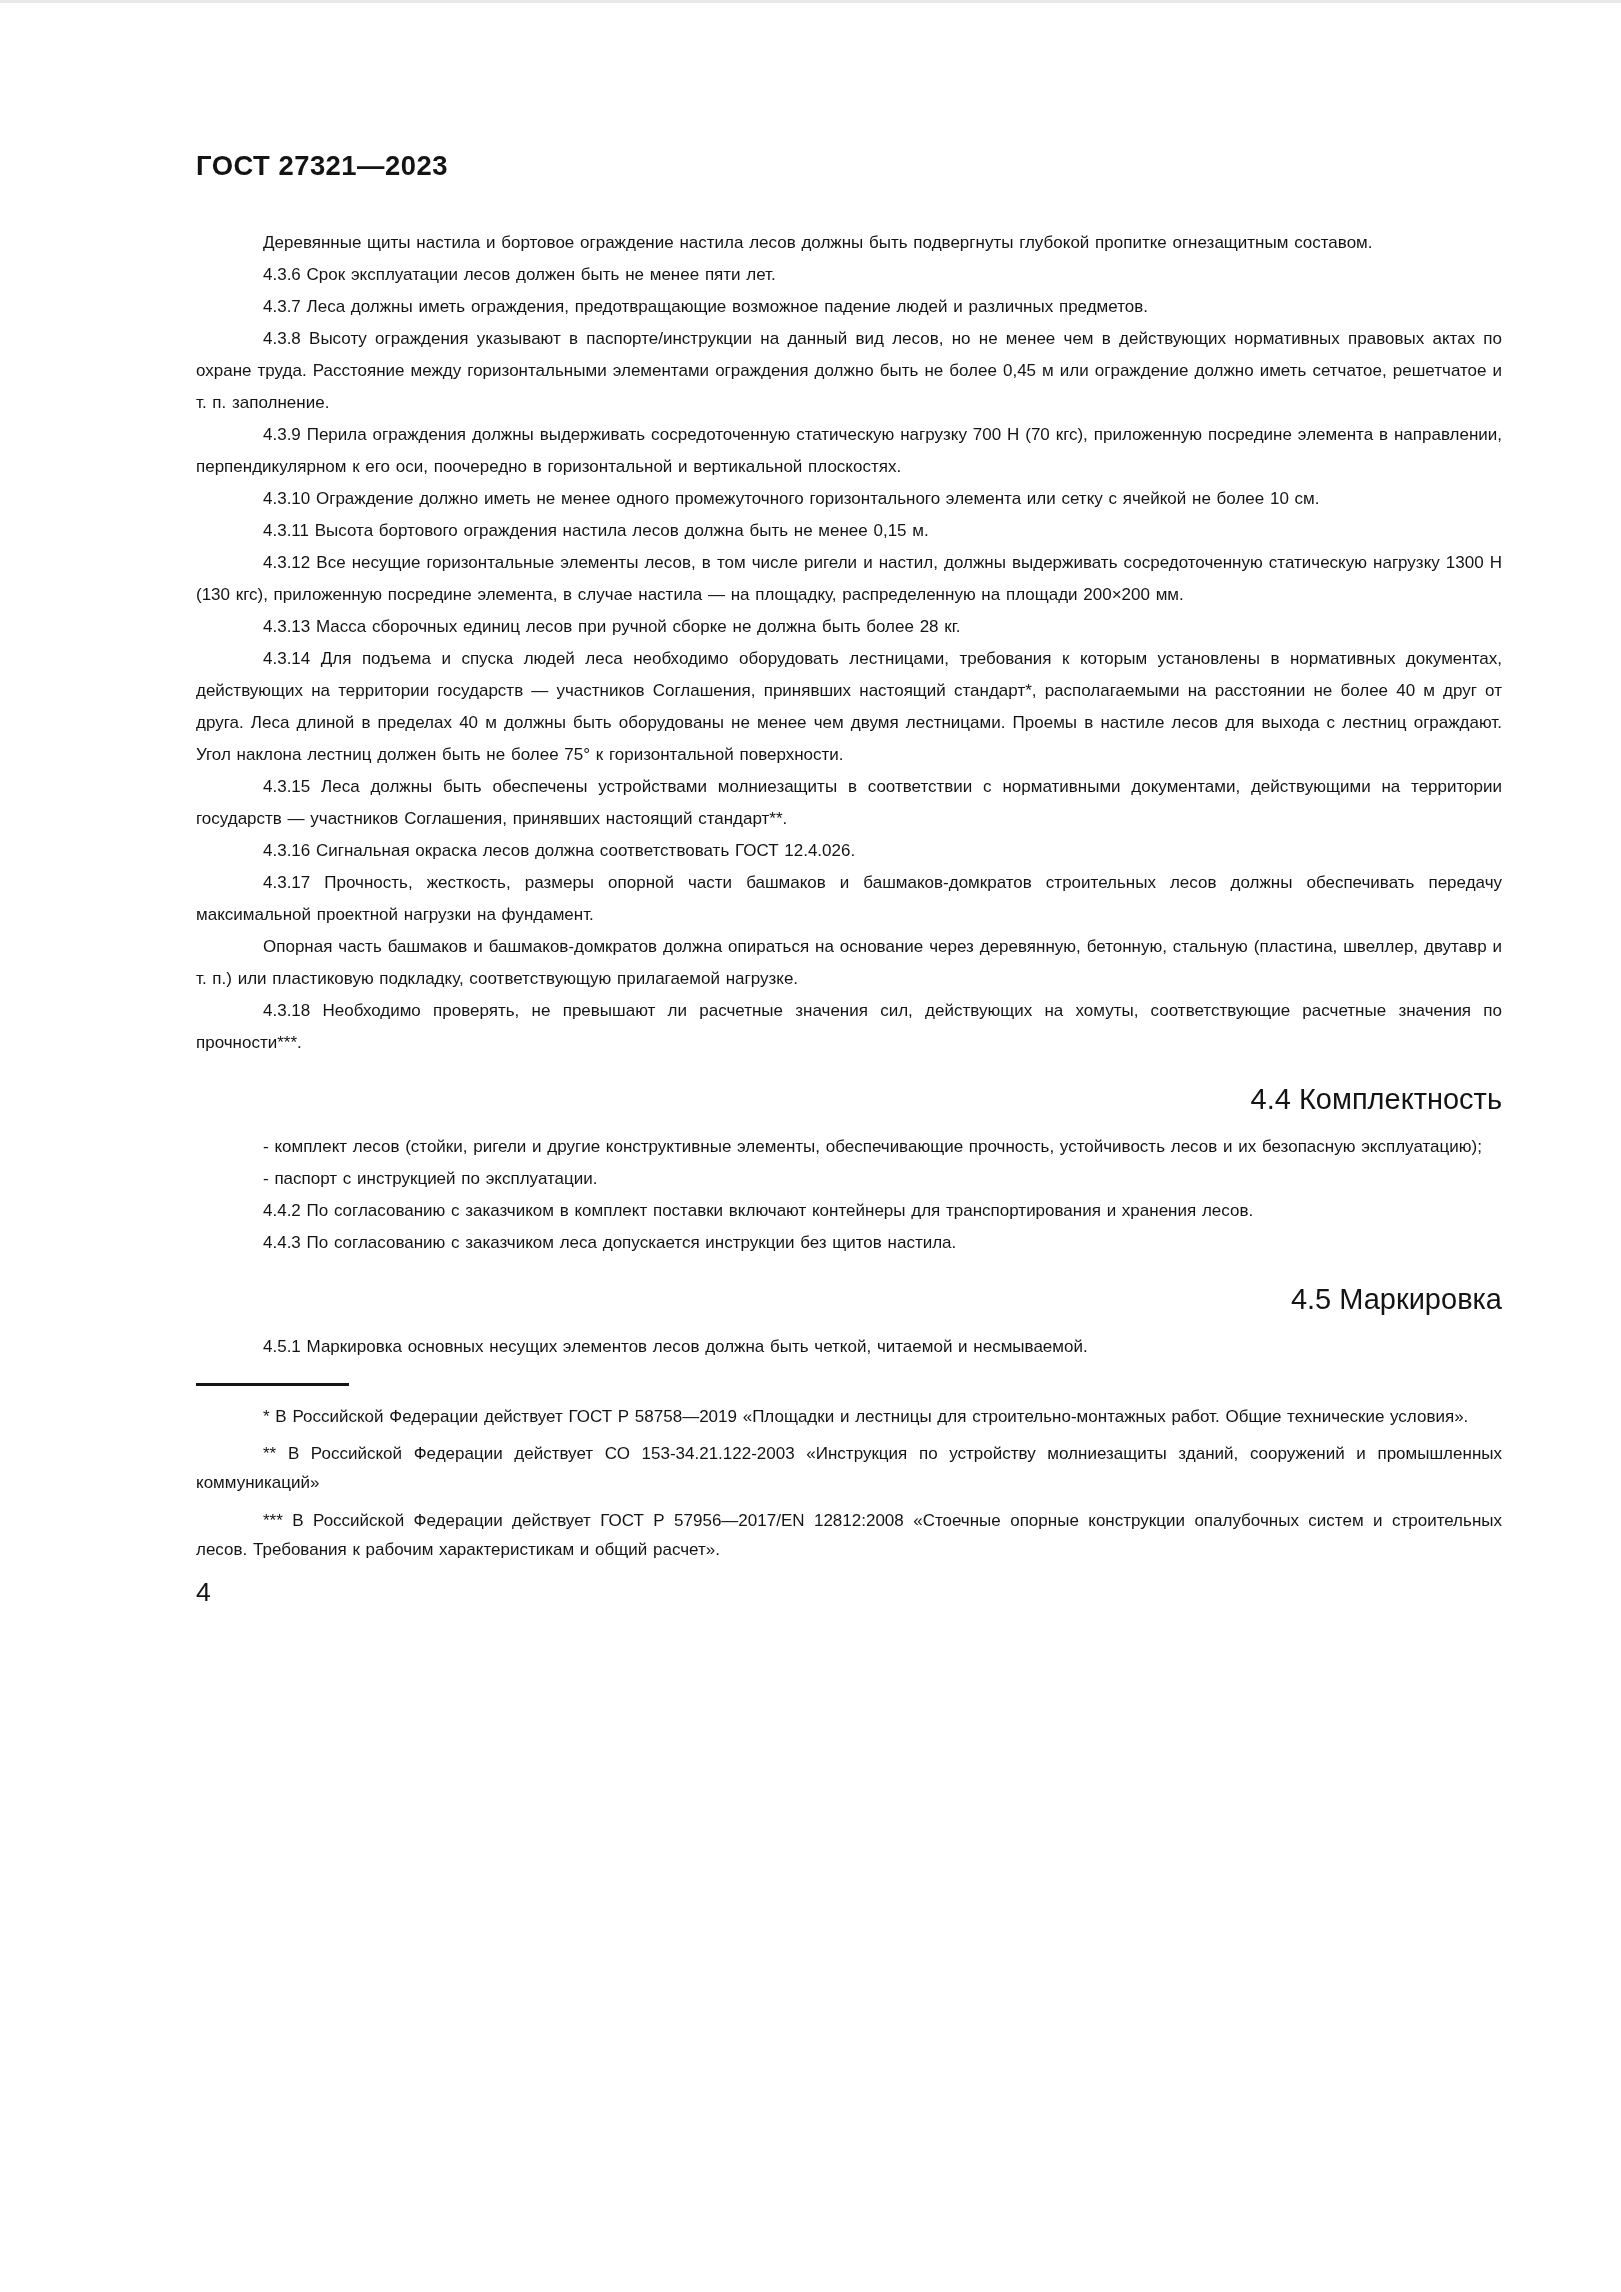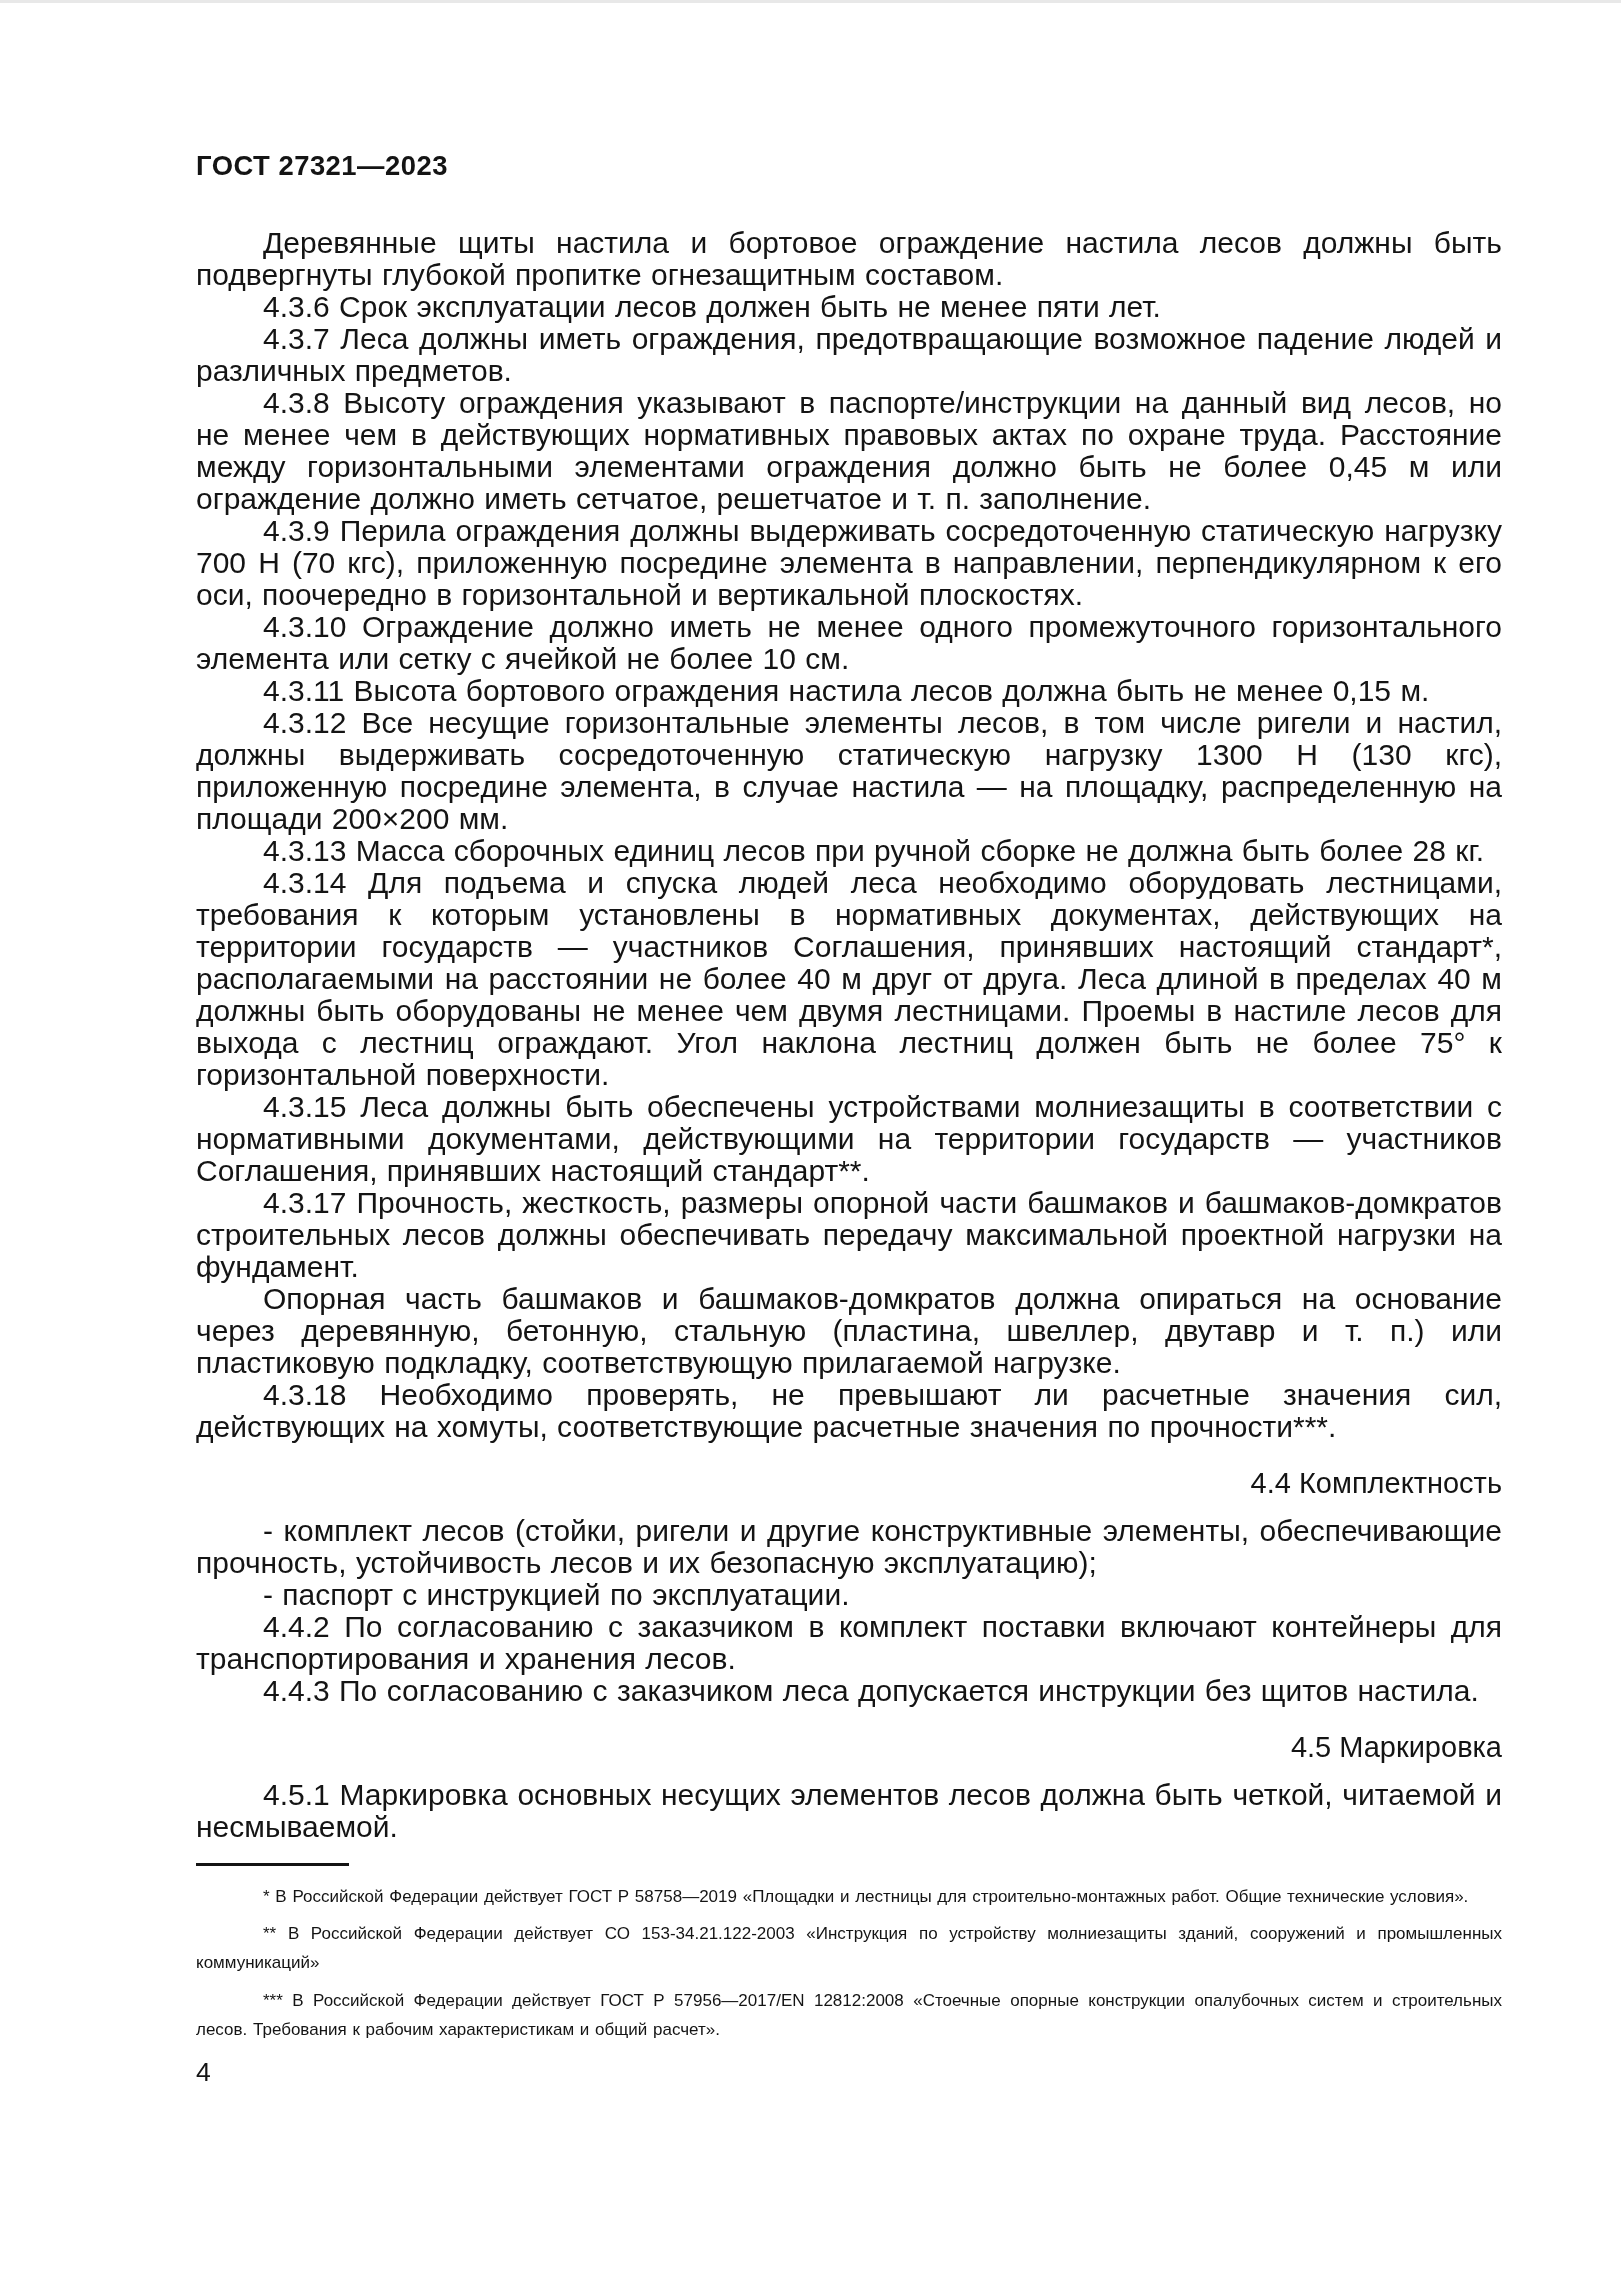--- a/index.html
+++ b/index.html
@@ -24,21 +24,21 @@
     width: 1306px;
   }
   .doc-number {
     font-size: 27.4px;
     line-height: 32px;
     font-weight: bold;
     letter-spacing: 0.5px;
     margin: 0 0 45px 0;
   }
   .body-para {
-    font-size: 30px;
+    font-size: 17px;
     line-height: 32px;
     text-align: justify;
     text-indent: 67px;
     margin: 0;
     word-spacing: 1px;
   }
   .section-heading {
     font-size: 29px;
     line-height: 32px;
     font-weight: normal;
@@ -79,20 +79,21 @@
       <p class="body-para">4.3.6 Срок эксплуатации лесов должен быть не менее пяти лет.</p>
       <p class="body-para">4.3.7 Леса должны иметь ограждения, предотвращающие возможное падение людей и различных предметов.</p>
       <p class="body-para">4.3.8 Высоту ограждения указывают в паспорте/инструкции на данный вид лесов, но не менее чем в действующих нормативных правовых актах по охране труда. Расстояние между горизонтальными элементами ограждения должно быть не более 0,45 м или ограждение должно иметь сетчатое, решетчатое и т. п. заполнение.</p>
       <p class="body-para">4.3.9 Перила ограждения должны выдерживать сосредоточенную статическую нагрузку 700 Н (70 кгс), приложенную посредине элемента в направлении, перпендикулярном к его оси, поочередно в горизонтальной и вертикальной плоскостях.</p>
       <p class="body-para">4.3.10 Ограждение должно иметь не менее одного промежуточного горизонтального элемента или сетку с ячейкой не более 10 см.</p>
       <p class="body-para">4.3.11 Высота бортового ограждения настила лесов должна быть не менее 0,15 м.</p>
       <p class="body-para">4.3.12 Все несущие горизонтальные элементы лесов, в том числе ригели и настил, должны выдерживать сосредоточенную статическую нагрузку 1300 Н (130 кгс), приложенную посредине элемента, в случае настила — на площадку, распределенную на площади 200×200 мм.</p>
       <p class="body-para">4.3.13 Масса сборочных единиц лесов при ручной сборке не должна быть более 28 кг.</p>
       <p class="body-para">4.3.14 Для подъема и спуска людей леса необходимо оборудовать лестницами, требования к которым установлены в нормативных документах, действующих на территории государств — участников Соглашения, принявших настоящий стандарт*, располагаемыми на расстоянии не более 40 м друг от друга. Леса длиной в пределах 40 м должны быть оборудованы не менее чем двумя лестницами. Проемы в настиле лесов для выхода с лестниц ограждают. Угол наклона лестниц должен быть не более 75° к горизонтальной поверхности.</p>
       <p class="body-para">4.3.15 Леса должны быть обеспечены устройствами молниезащиты в соответствии с нормативными документами, действующими на территории государств — участников Соглашения, принявших настоящий стандарт**.</p>
+      <p class="body-para">4.3.16 Сигнальная окраска лесов должна соответствовать ГОСТ 12.4.026.</p>
       <p class="body-para">4.3.17 Прочность, жесткость, размеры опорной части башмаков и башмаков-домкратов строительных лесов должны обеспечивать передачу максимальной проектной нагрузки на фундамент.</p>
       <p class="body-para">Опорная часть башмаков и башмаков-домкратов должна опираться на основание через деревянную, бетонную, стальную (пластина, швеллер, двутавр и т. п.) или пластиковую подкладку, соответствующую прилагаемой нагрузке.</p>
       <p class="body-para">4.3.18 Необходимо проверять, не превышают ли расчетные значения сил, действующих на хомуты, соответствующие расчетные значения по прочности***.</p>
 
       <h2 class="section-heading">4.4 Комплектность</h2>
 
       <p class="body-para">- комплект лесов (стойки, ригели и другие конструктивные элементы, обеспечивающие прочность, устойчивость лесов и их безопасную эксплуатацию);</p>
       <p class="body-para">- паспорт с инструкцией по эксплуатации.</p>
       <p class="body-para">4.4.2 По согласованию с заказчиком в комплект поставки включают контейнеры для транспортирования и хранения лесов.</p>
       <p class="body-para">4.4.3 По согласованию с заказчиком леса допускается инструкции без щитов настила.</p>

